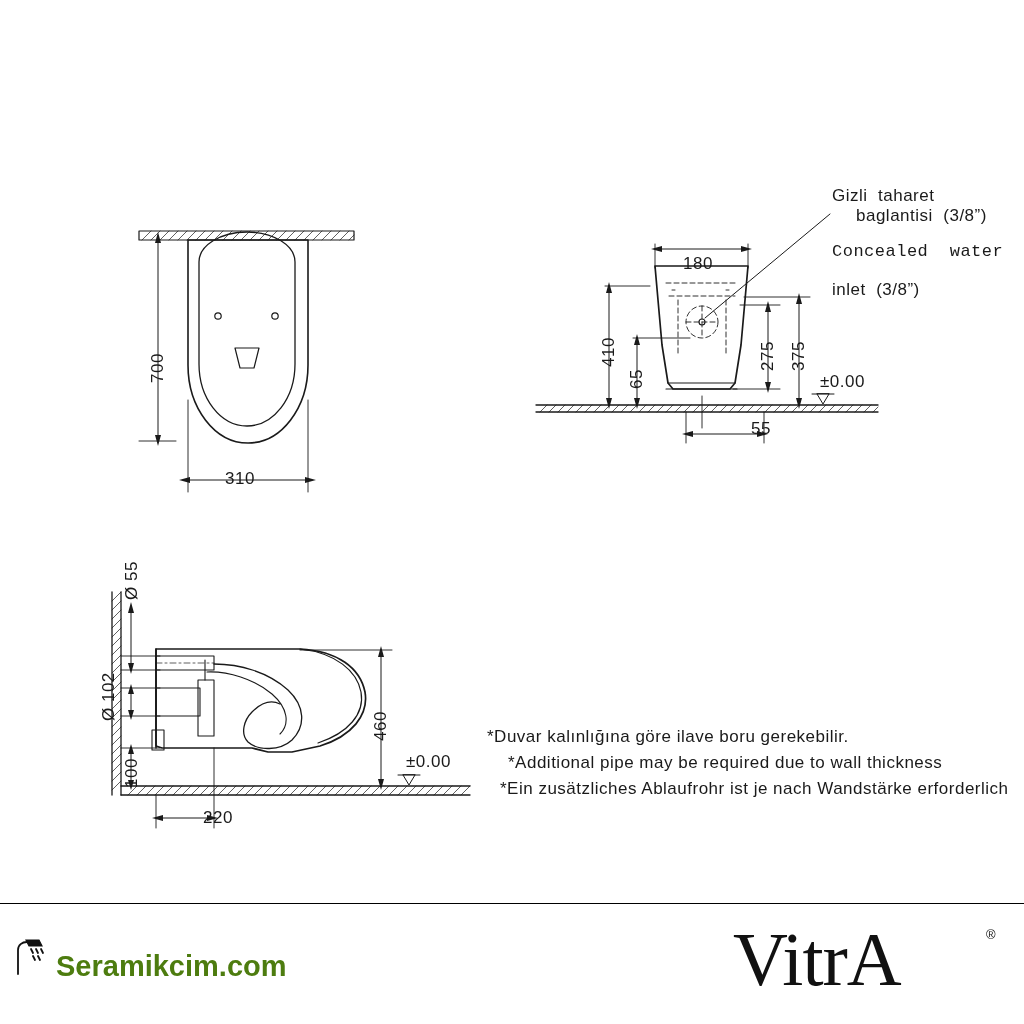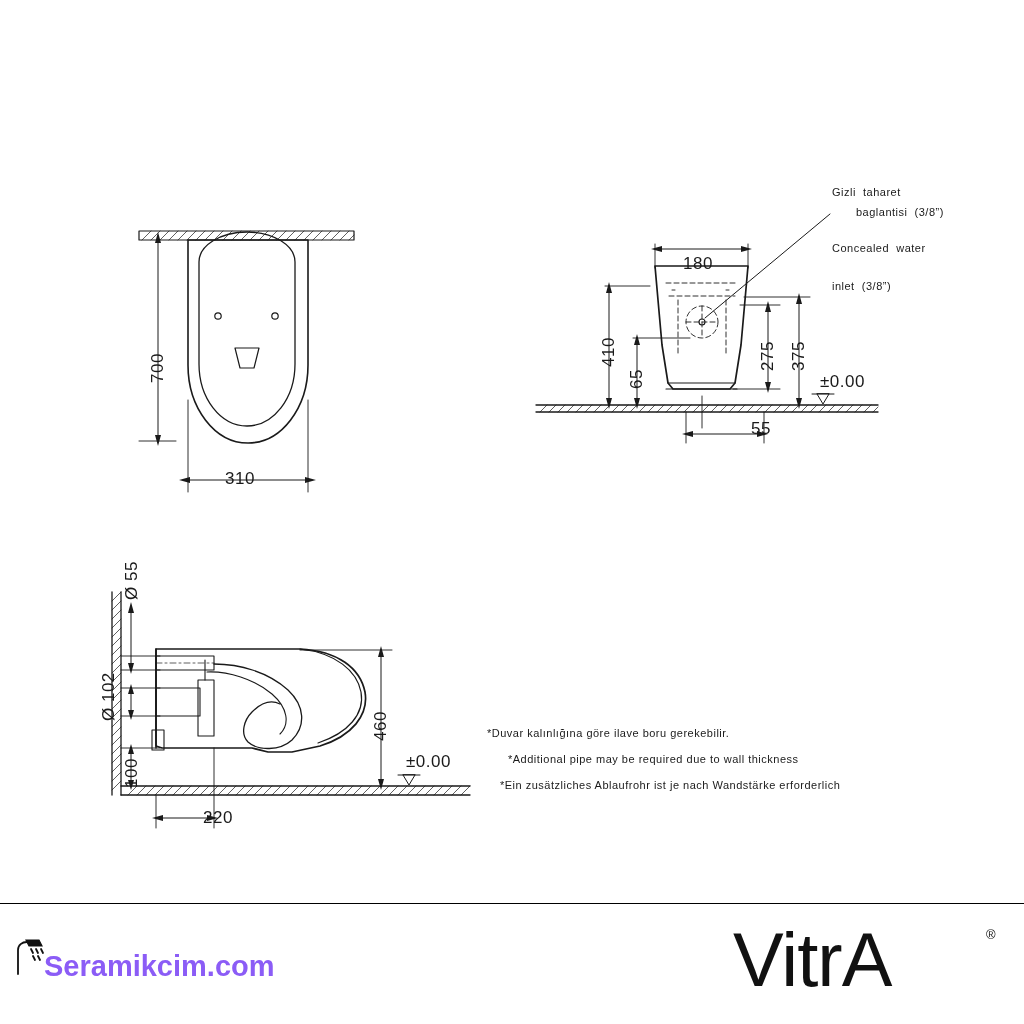--- a/index.html
+++ b/index.html
@@ -25,44 +25,44 @@
     position: absolute;
     font-family: "Liberation Sans", sans-serif;
     color: #1a1a1a;
     white-space: pre;
     letter-spacing: 0.5px;
   }
   .dim {
     font-size: 17px;
   }
   .note {
-    font-size: 11px;
+    font-size: 17px;
   }
   .vert {
     transform-origin: left top;
     transform: rotate(-90deg);
   }
   .brand-seramikcim {
     position: absolute;
-    left: 44px;
+    left: 56px;
     top: 950px;
     font-size: 29px;
     font-weight: 700;
-    color: #8b5cf6;
+    color: #4d7c0f;
     letter-spacing: 0px;
   }
   .brand-vitra {
     position: absolute;
     left: 733px;
     top: 916px;
     font-size: 76px;
     font-weight: 400;
     letter-spacing: -1px;
     color: #111;
-    font-family: Liberation Sans, sans-serif;
+    font-family: Liberation Serif, serif;
   }
   .reg-mark {
     position: absolute;
     left: 986px;
     top: 927px;
     font-size: 13px;
     color: #111;
   }
   .divider {
     position: absolute;
@@ -386,21 +386,21 @@
 <div class="txt dim" style="left:683px; top:254px;">180</div>
 <div class="txt dim vert" style="left:599px; top:367px;">410</div>
 <div class="txt dim vert" style="left:627px; top:389px;">65</div>
 <div class="txt dim vert" style="left:758px; top:371px;">275</div>
 <div class="txt dim vert" style="left:789px; top:371px;">375</div>
 <div class="txt dim" style="left:713px; top:419px;margin-left:38px;">55</div>
 <div class="txt dim" style="left:820px; top:372px;">±0.00</div>
 
 <div class="txt note" style="left:832px; top:186px;">Gizli  taharet</div>
 <div class="txt note" style="left:856px; top:206px;">baglantisi  (3/8”)</div>
-<div class="txt note" style="left:832px; top:242px;">Concealed  water</div>
+<div class="txt note" style="left:832px; top:242px;font-family:Liberation Mono, monospace;">Concealed  water</div>
 <div class="txt note" style="left:832px; top:262px;margin-top:18px;">inlet  (3/8”)</div>
 
 <div class="txt dim vert" style="left:122px; top:600px;">Ø 55</div>
 <div class="txt dim vert" style="left:99px; top:721px;">Ø 102</div>
 <div class="txt dim vert" style="left:122px; top:788px;">100</div>
 <div class="txt dim vert" style="left:371px; top:741px;">460</div>
 <div class="txt dim" style="left:163px; top:808px;margin-left:40px;">220</div>
 <div class="txt dim" style="left:406px; top:752px;">±0.00</div>
 
 <div class="txt note" style="left:487px; top:727px;">*Duvar kalınlığına göre ilave boru gerekebilir.</div>

